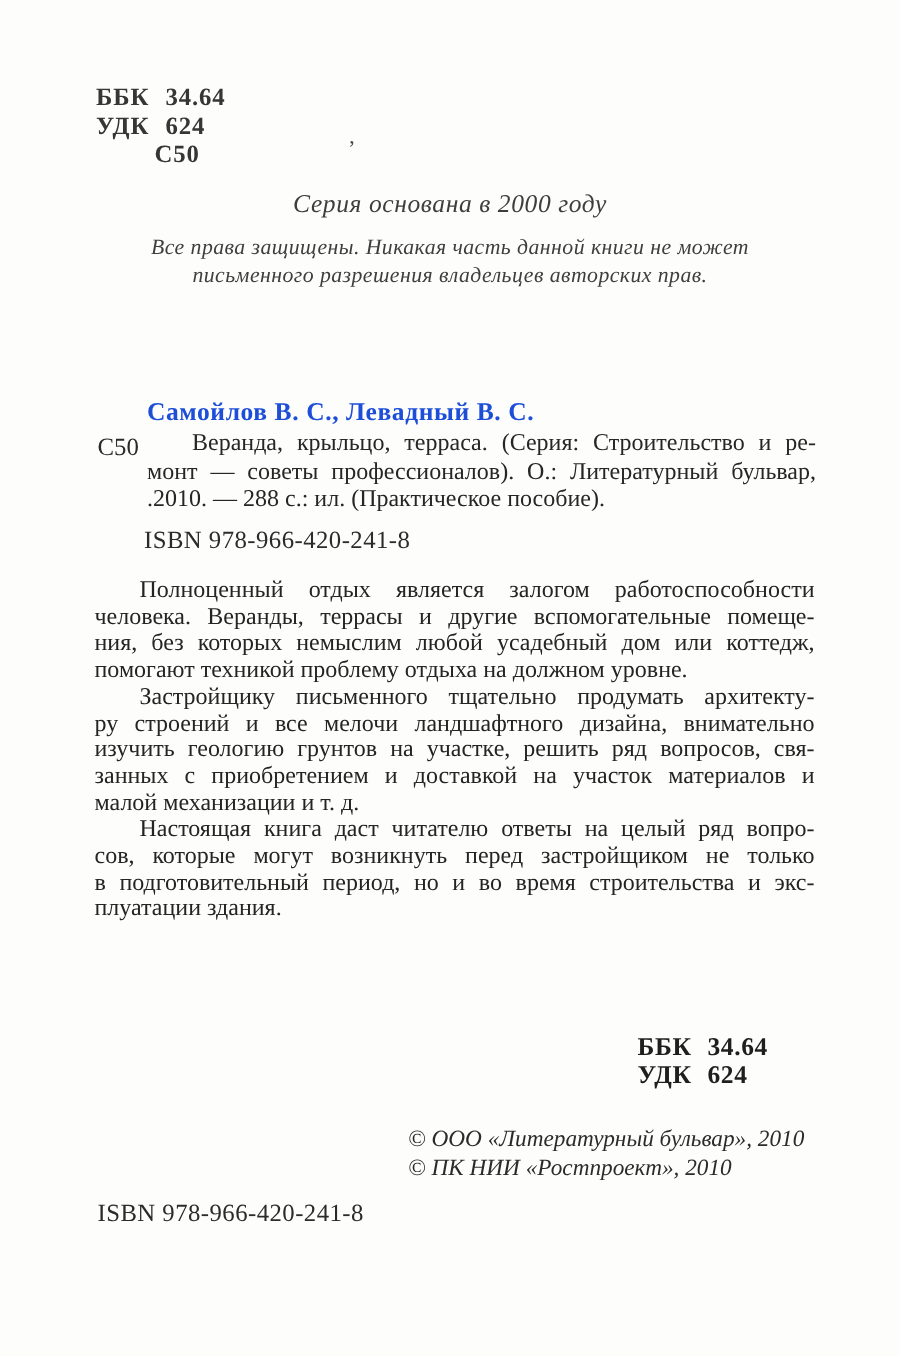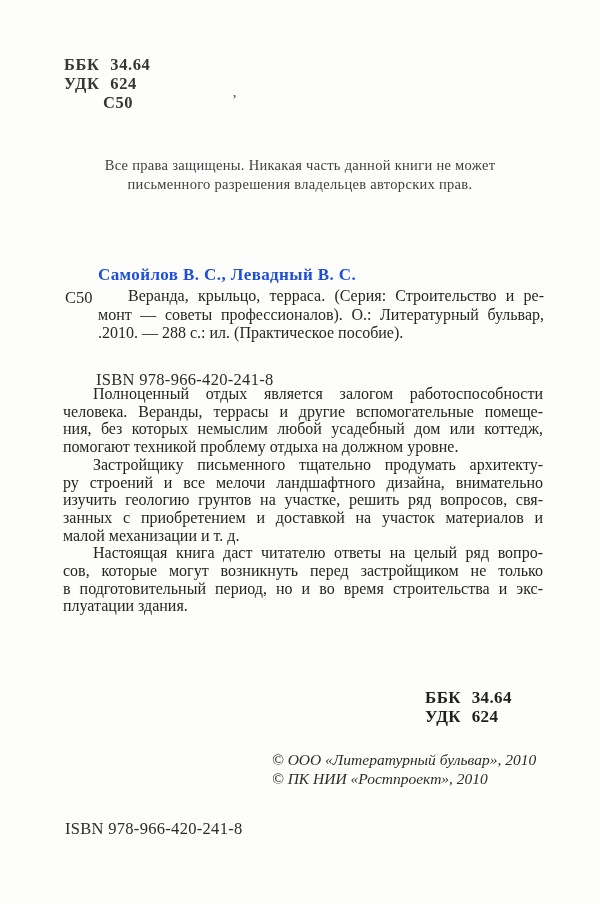--- a/index.html
+++ b/index.html
@@ -26,41 +26,41 @@
   }
 
   .series {
     position: absolute; left: 60px; top: 126px; width: 480px;
     text-align: center; font-style: italic; font-size: 17px;
     letter-spacing: 0.4px; color: #3e3e3e;
   }
 
   .rights {
     position: absolute; left: 55px; top: 156px; width: 490px;
-    text-align: center; font-size: 14.5px;
+    text-align: center; font-style: italic; font-size: 14.5px;
     line-height: 19.3px; letter-spacing: 0.3px; color: #3e3e3e;
   }
 
   .authors {
     position: absolute; left: 98px; top: 265px;
     font-weight: bold; font-size: 17px; letter-spacing: 0.4px; color: #1d4ed8;
   }
 
   .catalog-code {
     position: absolute; left: 65px; top: 288px;
     font-size: 16.5px; color: #2a2a2a;
   }
   .catalog {
     position: absolute; left: 98px; top: 287px; width: 446px;
     font-size: 16px; line-height: 18.7px; color: #262626;
   }
 
   .isbn {
     position: absolute; font-size: 16.5px;
-    letter-spacing: 0.3px; color: #2b2b2b; margin-top: 20px;
+    letter-spacing: 0.3px; color: #2b2b2b;
   }
   .isbn-top    { left: 96px; top: 350px; }
   .isbn-bottom { left: 65px; top: 799px; }
 
   .annotation {
     position: absolute; left: 63px; top: 385px; width: 480px;
     font-size: 16px; line-height: 17.7px; color: #242424;
   }
   .para { margin: 0; }
   .ln { white-space: normal; }
@@ -84,20 +84,21 @@
 <div class="page">
 
   <div class="top-codes">
     <div class="code-line">ББК 34.64</div>
     <div class="code-line">УДК 624</div>
     <div class="code-line code-indent">С50</div>
   </div>
 
   <div class="stray">’</div>
 
+  <div class="series">Серия основана в 2000 году</div>
 
   <div class="rights">
     <div class="rights-line">Все права защищены. Никакая часть данной книги не может</div>
     <div class="rights-line">письменного разрешения владельцев авторских прав.</div>
   </div>
 
   <div class="authors">Самойлов В. С., Левадный В. С.</div>
 
   <div class="catalog-code">С50</div>
 

